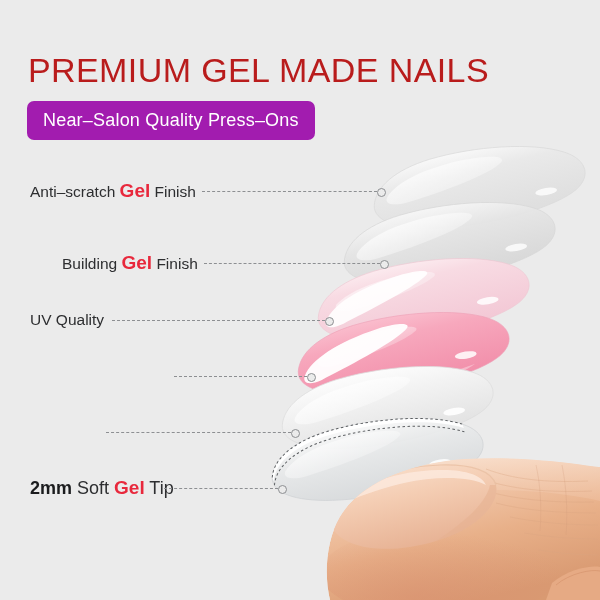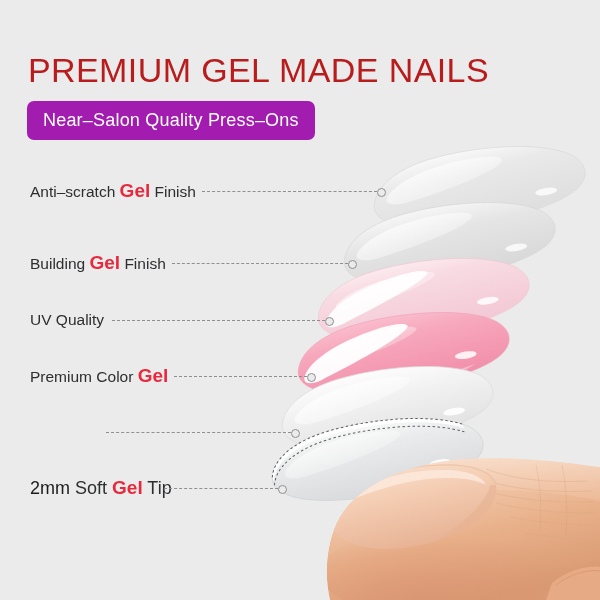--- a/index.html
+++ b/index.html
@@ -36,21 +36,21 @@
 
   
   .row{position:absolute;left:0;display:flex;align-items:center;height:22px;}
   .lbl{
     font-size:15.5px;
     color:#2d2e30;
     white-space:nowrap;
     margin-left:30px;
   }
   .lbl .g{color:#e8283c;font-weight:bold;font-size:19px;}
-  .lbl .b{color:#1b1c1e;font-weight:normal;font-size:18px;}
+  .lbl .b{color:#1b1c1e;font-weight:bold;font-size:18px;}
   .lbl .sm{font-size:18px;}
   .lead{
     position:absolute;
     height:1px;
     border-top:1px dashed #8d8f92;
     top:11px;
   }
   .dot{
     position:absolute;
     width:7px;height:7px;
@@ -232,32 +232,31 @@
       <path d="M 256 180 C 270 168 292 164 300 166" fill="none" stroke="#d6946d" stroke-width="1" opacity="0.7"></path>
     </g>
   </svg>
 
   <div id="rows">
       <div class="row" style="top: 180px;">
         <span class="lbl"><span>Anti–scratch </span><span class="g">Gel</span><span> Finish</span></span>
         <div class="lead" style="left: 202px; width: 175px;"></div>
         <div class="dot" style="left: 377px;"></div>
       </div>
-      <div class="row" style="top: 252px;">
+      <div class="row" style="top: 252px; margin-left: 32px;">
         <span class="lbl"><span>Building </span><span class="g">Gel</span><span> Finish</span></span>
         <div class="lead" style="left: 172px; width: 176px;"></div>
         <div class="dot" style="left: 348px;"></div>
       </div>
       <div class="row" style="top: 309px;">
         <span class="lbl"><span>UV Quality</span></span>
         <div class="lead" style="left: 112px; width: 213px;"></div>
         <div class="dot" style="left: 325px;"></div>
       </div>
       <div class="row" style="top: 365px;">
-        <span class="lbl"><span>Premium Color </span><span class="g">Gel</span></span>
         <div class="lead" style="left: 174px; width: 133px;"></div>
         <div class="dot" style="left: 307px;"></div>
       </div>
       <div class="row" style="top: 421px;">
         <div class="lead" style="left: 106px; width: 185px;"></div>
         <div class="dot" style="left: 291px;"></div>
       </div>
       <div class="row" style="top: 477px;">
         <span class="lbl"><span class="b">2mm</span><span class="sm"> Soft </span><span class="g">Gel</span><span class="sm"> Tip</span></span>
         <div class="lead" style="left: 164px; width: 114px;"></div>

